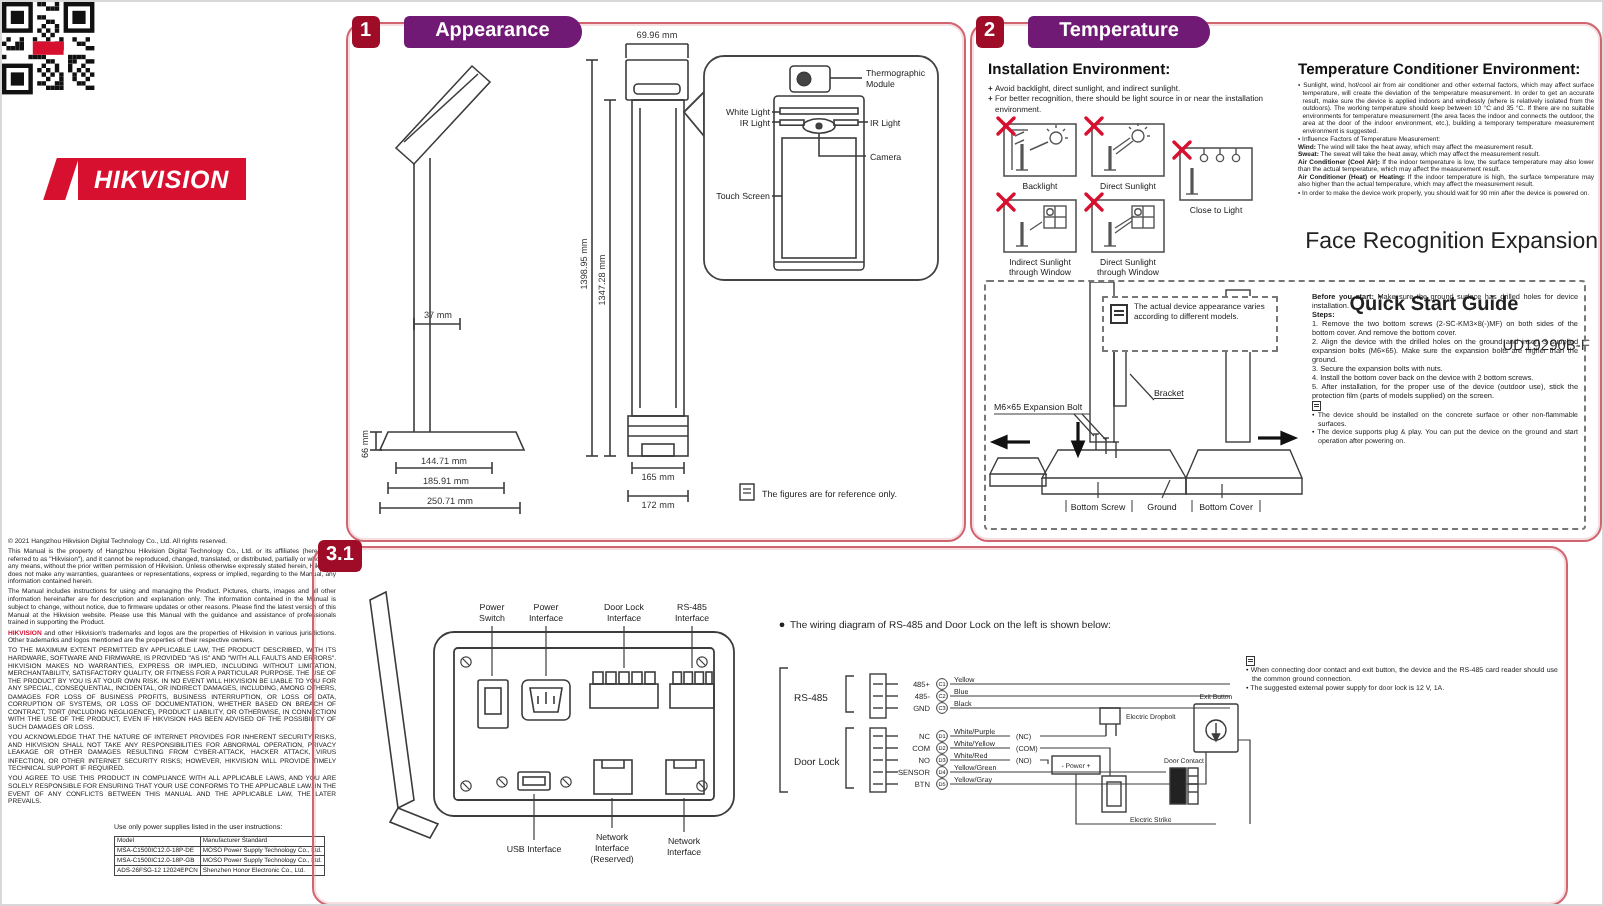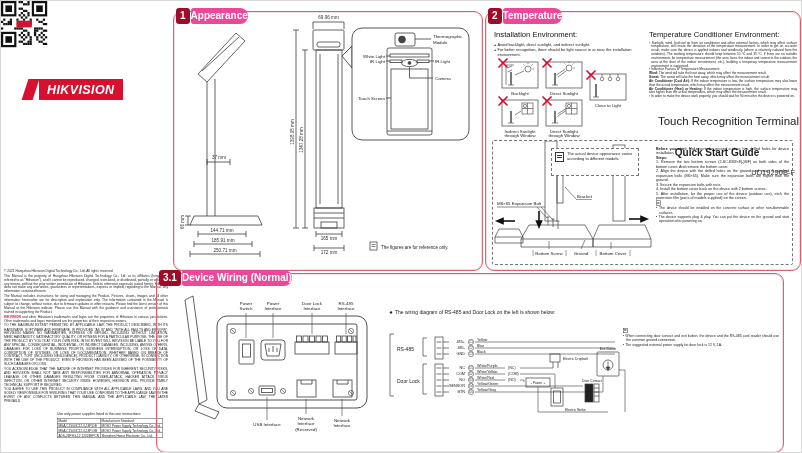--- a/index.html
+++ b/index.html
@@ -4,41 +4,41 @@
 <style>
   html,body{margin:0;padding:0;background:#eee}
   #page{position:relative;width:802px;height:453px;background:#fff;overflow:hidden;
         font-family:"Liberation Sans","DejaVu Sans",sans-serif;color:#1a1a1a;
         border:1px solid #d8d8d8;box-sizing:border-box}
   svg{font-family:"Liberation Sans","DejaVu Sans",sans-serif}
   .panel{position:absolute;border:1.2px solid #d06570;border-radius:9px;
          box-shadow:inset 0 0 0 1px rgba(224,150,158,.3)}
   .badge{position:absolute;top:-4px;left:2px;display:flex;font-weight:bold;font-size:10px;line-height:1;z-index:5}
   .badge .num{background:#9e0c28;color:#fff;padding:3px 4px;border-radius:3px}
-  .badge .lbl{background:#ec4899;color:#fff;padding:3px 0;margin-left:1px;border-radius:3px 9px 9px 3px}
+  .badge .lbl{background:#701a75;color:#fff;padding:3px 16px;margin-left:12px;border-radius:3px 9px 9px 3px}
   
   .logo{position:absolute;left:24px;top:78px;display:flex;height:21px}
   .logo .slash{width:11px;background:#d8102f;transform:skewX(-18deg);margin-right:3px}
   .logo .box{background:#d8102f;color:#fff;font-weight:bold;font-style:italic;font-size:12.5px;
              display:flex;align-items:center;padding:0 8px;letter-spacing:.4px}
   .prod{position:absolute;right:2px;top:113px;width:164px;text-align:right;font-size:11.5px;line-height:1.22;color:#222}
   .qsg{position:absolute;right:5px;top:146px;width:158px;text-align:center;font-size:10px;font-weight:600;color:#222}
   .doccode{position:absolute;right:6px;top:167px;width:156px;text-align:right;font-size:7.5px;color:#333}
   .legal{position:absolute;left:3px;top:268px;width:164px;height:133px;overflow:hidden}
   .legal-in{width:349px;transform:scale(.47);transform-origin:0 0;font-size:7px;line-height:1.17;
             text-align:justify;color:#222}
   .legal-in p{margin:0 0 2.5px}
   .tm{color:#d8102f;font-weight:bold}
   .ptable{position:absolute;left:56px;top:411px;width:112px;height:40px;overflow:hidden}
   .pt-in{width:224px;transform:scale(.5);transform-origin:0 0;font-size:6.8px;line-height:1.25}
   .pt-in .cap{margin:0 0 3px;font-size:7px}
   .pt-in table{border-collapse:collapse}
   .pt-in td,.pt-in th{border:.7px solid #444;padding:.5px 2px;font-weight:normal;text-align:left;font-size:6.3px}
   
-  .shead{position:absolute;font-size:7.6px;font-weight:normal;color:#111;white-space:nowrap}
+  .shead{position:absolute;font-size:7.6px;font-weight:bold;color:#111;white-space:nowrap}
   .envb{position:absolute;left:8px;top:30px;width:152px;height:18px;overflow:hidden}
   .envb-in{width:304px;transform:scale(.5);transform-origin:0 0;font-size:8px;line-height:1.3}
   .envb-in div{padding-left:7px;text-indent:-7px}
   .envb-in div::before{content:"+ ";font-weight:bold}
   .envicon{position:absolute}
   .temp{position:absolute;left:163px;top:29px;width:148px;height:100px;overflow:hidden}
   .temp-in{width:329px;transform:scale(.45);transform-origin:0 0;font-size:7.2px;line-height:1.18;text-align:justify}
   .temp-in p{margin:0}
   .bull{padding-left:5px;text-indent:-5px}
   .bull::before{content:"▪ "}
@@ -63,21 +63,21 @@
 <body>
 
 <div id="page">
 
   <div>
     <div class="logo">
       <div class="slash"></div>
       <div class="box">HIKVISION</div>
     </div>
     <div class="prod">
-      <div>Touch Recognition Terminal</div>
+      <div>Face Recognition Expansion</div>
     </div>
     <div class="qsg">Quick Start Guide</div>
     <div class="doccode">UD19290B-F</div>
 
     <div class="legal">
       <div class="legal-in">
         <p>© 2021 Hangzhou Hikvision Digital Technology Co., Ltd. All rights reserved.</p>
         <p>This Manual is the property of Hangzhou Hikvision Digital Technology Co., Ltd. or its affiliates (hereinafter referred to as "Hikvision"), and it cannot be reproduced, changed, translated, or distributed, partially or wholly, by any means, without the prior written permission of Hikvision. Unless otherwise expressly stated herein, Hikvision does not make any warranties, guarantees or representations, express or implied, regarding to the Manual, any information contained herein.</p>
         <p>The Manual includes instructions for using and managing the Product. Pictures, charts, images and all other information hereinafter are for description and explanation only. The information contained in the Manual is subject to change, without notice, due to firmware updates or other reasons. Please find the latest version of this Manual at the Hikvision website. Please use this Manual with the guidance and assistance of professionals trained in supporting the Product.</p>
         <p><span class="tm">HIKVISION</span><span> and other Hikvision's trademarks and logos are the properties of Hikvision in various jurisdictions. Other trademarks and logos mentioned are the properties of their respective owners.</span></p>
@@ -537,21 +537,20 @@
           <p class="sb">The device should be installed on the concrete surface or other non-flammable surfaces.</p>
           <p class="sb">The device supports plug &amp; play. You can put the device on the ground and start operation after powering on.</p>
         </div>
       </div>
     </div>
   </div>
 
   <div class="panel" style="left:155px;top:272px;width:626px;height:178px">
     <div class="badge">
       <span class="num">3.1</span>
-      <span class="lbl">Device Wiring (Normal)</span>
     </div>
     <svg class="absvg" width="624" height="176" viewBox="0 0 624 176">
 
       <g stroke="#3c3c3c" stroke-width=".8" fill="#fff">
         <polygon points="28,26 36,22 50,126 42,130"></polygon>
         <polygon points="42,130 62,138 58,145 38,137"></polygon>
       </g>
 
       <g stroke="#3c3c3c" stroke-width=".9" fill="none">
         <rect x="60" y="42" width="150" height="92" rx="10"></rect>

